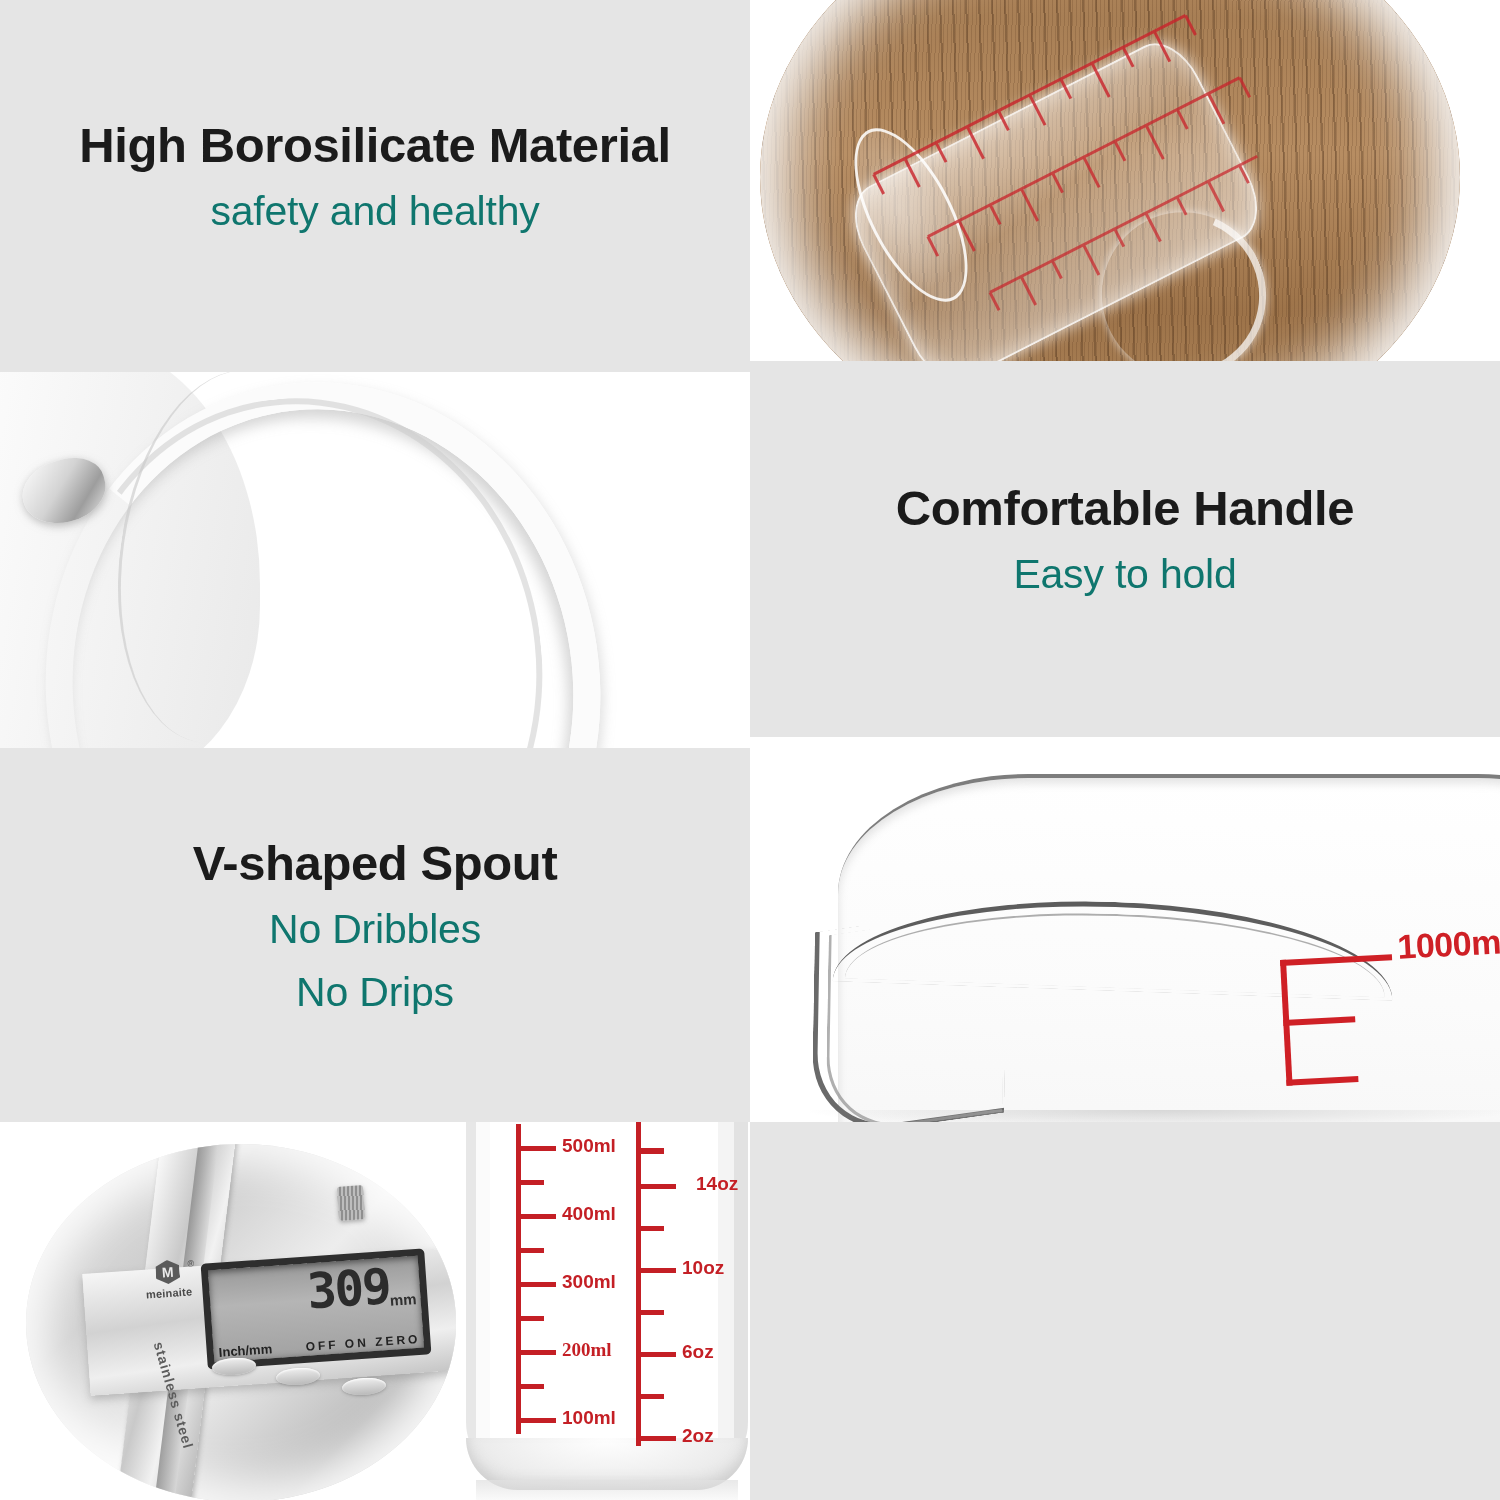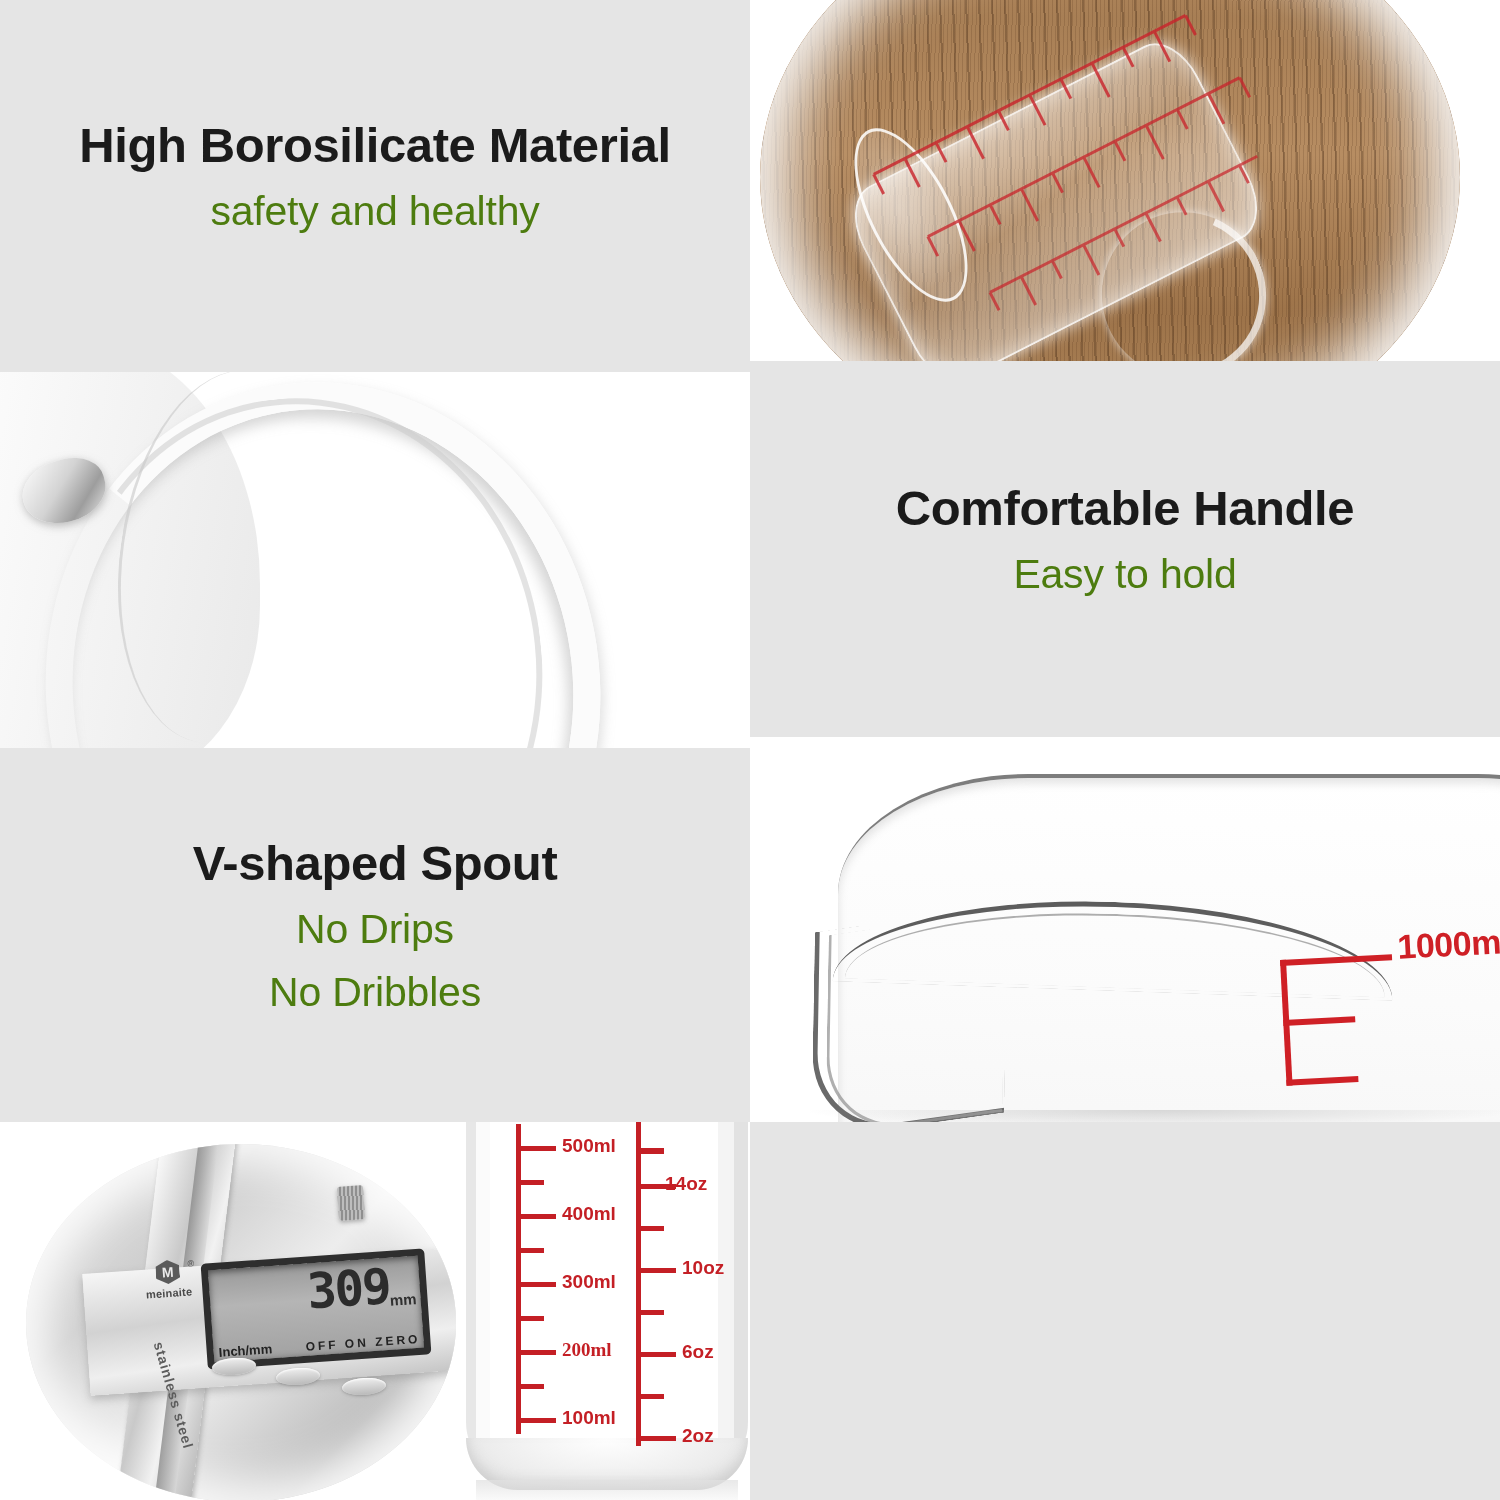--- a/index.html
+++ b/index.html
@@ -16,21 +16,21 @@
   
   .txtwrap{
     position:absolute;left:0;right:0;top:50%;transform:translateY(-50%);
     text-align:center;padding:0 26px;box-sizing:border-box;
   }
   .headline{
     font-size:49px;font-weight:bold;color:#1b1b1b;letter-spacing:-0.4px;
     line-height:1.04;margin:0 0 10px 0;white-space:nowrap;
   }
   .subline{
-    font-size:41px;font-weight:normal;color:#4d7c0f;letter-spacing:-0.2px;
+    font-size:41px;font-weight:normal;color:#0f766e;letter-spacing:-0.2px;
     line-height:1.13;margin:17px;
   }
 
   
   .ph-wood{position:absolute;inset:0;background:#ffffff;}
   .wood-oval{
     position:absolute;left:10px;top:-108px;width:700px;height:570px;
     border-radius:50%/50%;overflow:hidden;
     background:
       repeating-linear-gradient(92deg,
@@ -324,22 +324,22 @@
   <div class="cell c-gray" style="left:750px;top:361px;width:750px;height:376px;">
     <div class="txtwrap">
       <div class="headline">Comfortable Handle</div>
       <div class="subline">Easy to hold</div>
     </div>
   </div>
 
   <div class="cell c-gray" style="left:0;top:748px;width:750px;height:374px;">
     <div class="txtwrap">
       <div class="headline">V-shaped Spout</div>
+      <div class="subline">No Dribbles</div>
       <div class="subline">No Drips</div>
-      <div class="subline">No Dribbles</div>
     </div>
   </div>
 
   <div class="cell c-white" style="left:750px;top:748px;width:750px;height:374px;">
     <div class="ph-spout">
       <div class="sp-body"></div>
       <div class="sp-rim"></div>
       <div class="sp-rim2"></div>
       <div class="sp-v"></div>
       <div class="sp-v2"></div>
@@ -404,21 +404,21 @@
             <span class="tk" style="top: 260px; width: 28px;"></span>
             <span class="tk" style="top: 294px; width: 40px;"></span>
             <span class="tl" style="top: 283px; left: 46px;">100ml</span>
           </div>
 
         <div class="scaleCol" id="ozScale" style="left:178px;top:0px;height:340px;">
           <span class="axis" style="height:336px;"></span>
         <span class="tl" style="top: -7px; left: 46px;">16oz</span>
             <span class="tk" style="top: 39px; width: 28px;"></span>
             <span class="tk" style="top: 74px; width: 40px;"></span>
-            <span class="tl" style="top: 63px; left: 29px;">14oz</span>
+            <span class="tl" style="top: 63px; left: 60px;">14oz</span>
             <span class="tk" style="top: 116px; width: 28px;"></span>
             <span class="tk" style="top: 158px; width: 40px;"></span>
             <span class="tl" style="top: 147px; left: 46px;">10oz</span>
             <span class="tk" style="top: 200px; width: 28px;"></span>
             <span class="tk" style="top: 242px; width: 40px;"></span>
             <span class="tl" style="top: 231px; left: 46px;">6oz</span>
             <span class="tk" style="top: 284px; width: 28px;"></span>
             <span class="tk" style="top: 326px; width: 40px;"></span>
             <span class="tl" style="top: 315px; left: 46px;">2oz</span>
             <span class="tk" style="top: 38px; width: 28px;"></span>

